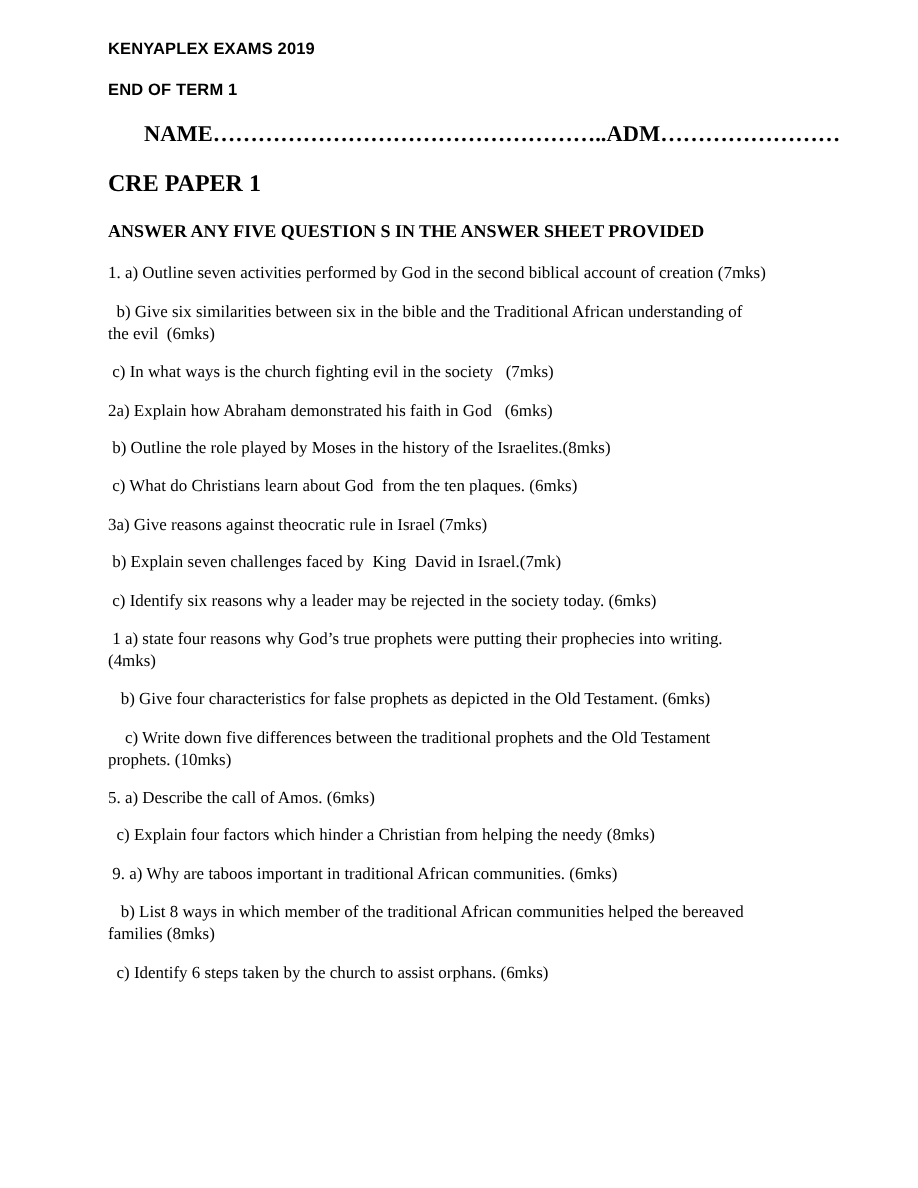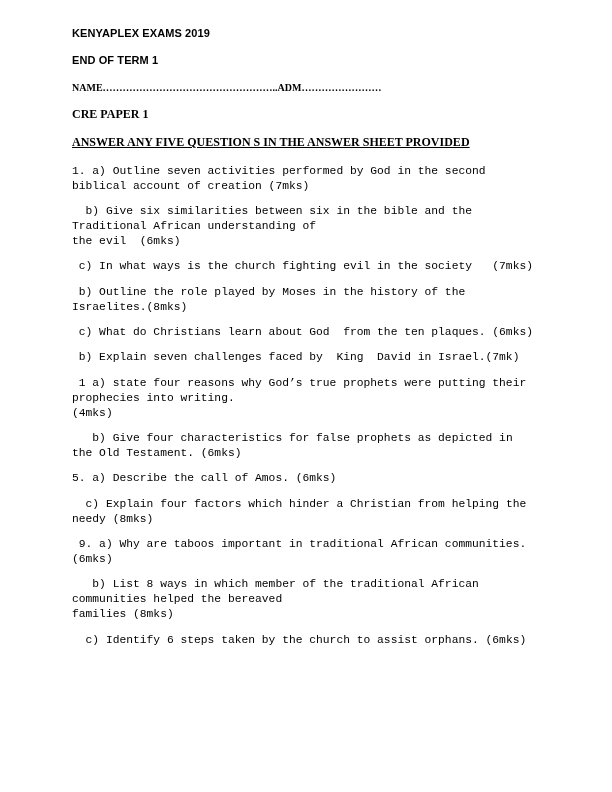--- a/index.html
+++ b/index.html
@@ -26,34 +26,34 @@
   .bold { font-weight: bold; }
   header p {
     margin: 0 0 13px 0;
     line-height: 1.3;
   }
   .org-title, .term-title {
     font-size: 11px;
     letter-spacing: 0.1px;
   }
   .name-line {
-    font-size: 10px;
+    font-size: 15px;
+    margin-left: 24px;
   }
   .paper-title {
-    font-size: 12px;
+    font-size: 16px;
   }
   .instruction-line {
     font-size: 12px;
-    text-decoration: underline;
   }
   main {
     margin-top: 2px;
   }
   p.question {
-    font-family: Liberation Mono, monospace;
+    font-family: Liberation Serif, serif;
     font-size: 11.3px;
     line-height: 1.32;
     margin: 0 0 10.5px 0;
     white-space: pre-wrap;
     color: #000000;
   }
 </style>
 </head>
 <body>
 
@@ -64,26 +64,31 @@
     <p class="serif bold name-line">NAME……………………………………………..ADM……………………</p>
     <p class="serif bold paper-title">CRE PAPER 1</p>
     <p class="serif bold instruction-line">ANSWER ANY FIVE QUESTION S IN THE ANSWER SHEET PROVIDED</p>
   </header>
 
   <main>
       <p class="question">1. a) Outline seven activities performed by God in the second biblical account of creation (7mks)</p>
       <p class="question">  b) Give six similarities between six in the bible and the Traditional African understanding of
 the evil  (6mks)</p>
       <p class="question"> c) In what ways is the church fighting evil in the society   (7mks)</p>
+      <p class="question">2a) Explain how Abraham demonstrated his faith in God   (6mks)</p>
       <p class="question"> b) Outline the role played by Moses in the history of the Israelites.(8mks)</p>
       <p class="question"> c) What do Christians learn about God  from the ten plaques. (6mks)</p>
+      <p class="question">3a) Give reasons against theocratic rule in Israel (7mks)</p>
       <p class="question"> b) Explain seven challenges faced by  King  David in Israel.(7mk)</p>
+      <p class="question"> c) Identify six reasons why a leader may be rejected in the society today. (6mks)</p>
       <p class="question"> 1 a) state four reasons why God’s true prophets were putting their prophecies into writing.
 (4mks)</p>
       <p class="question">   b) Give four characteristics for false prophets as depicted in the Old Testament. (6mks)</p>
+      <p class="question">    c) Write down five differences between the traditional prophets and the Old Testament
+prophets. (10mks)</p>
       <p class="question">5. a) Describe the call of Amos. (6mks)</p>
       <p class="question">  c) Explain four factors which hinder a Christian from helping the needy (8mks)</p>
       <p class="question"> 9. a) Why are taboos important in traditional African communities. (6mks)</p>
       <p class="question">   b) List 8 ways in which member of the traditional African communities helped the bereaved
 families (8mks)</p>
       <p class="question">  c) Identify 6 steps taken by the church to assist orphans. (6mks)</p>
     </main>
 </div>
 
 </body></html>

